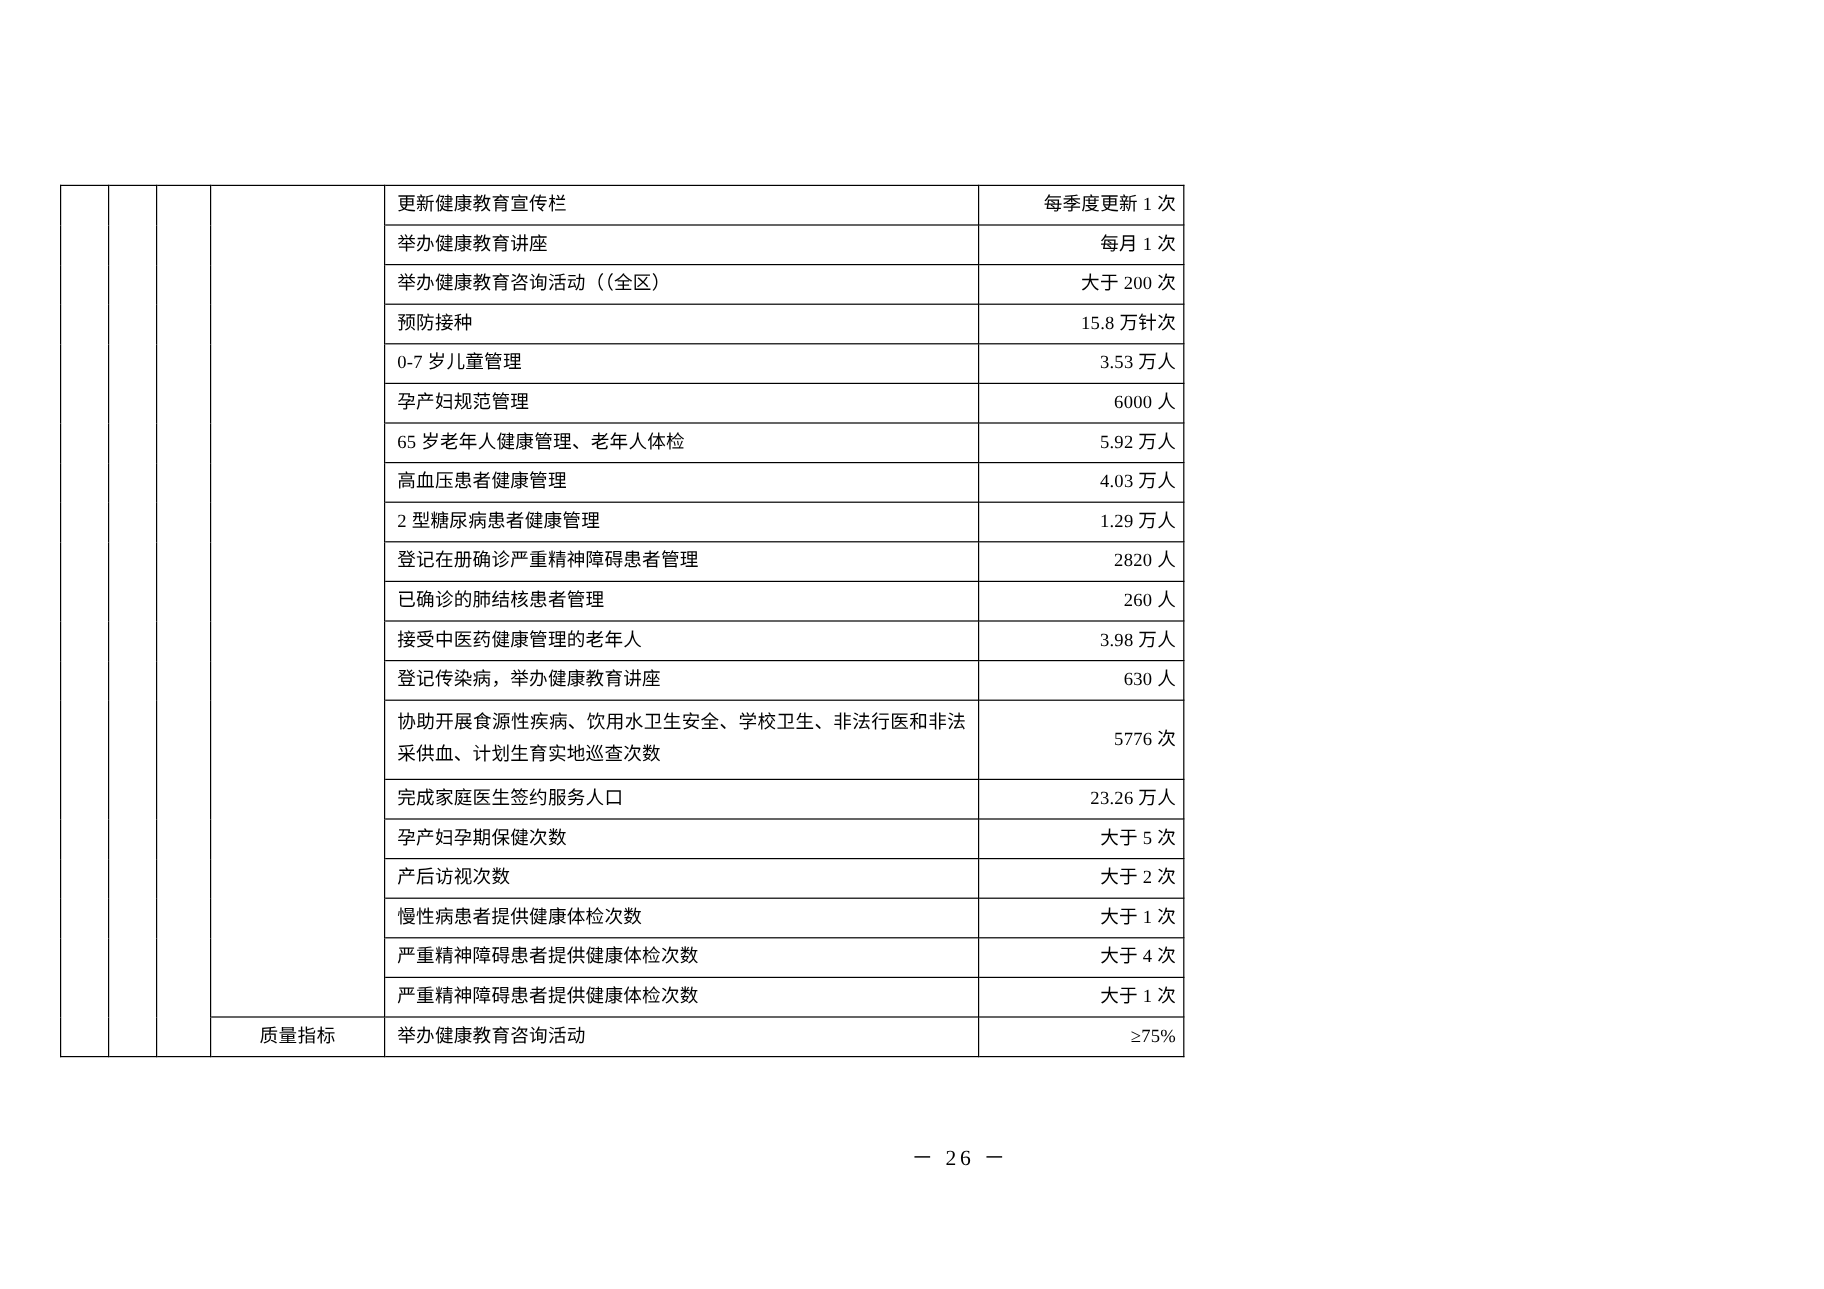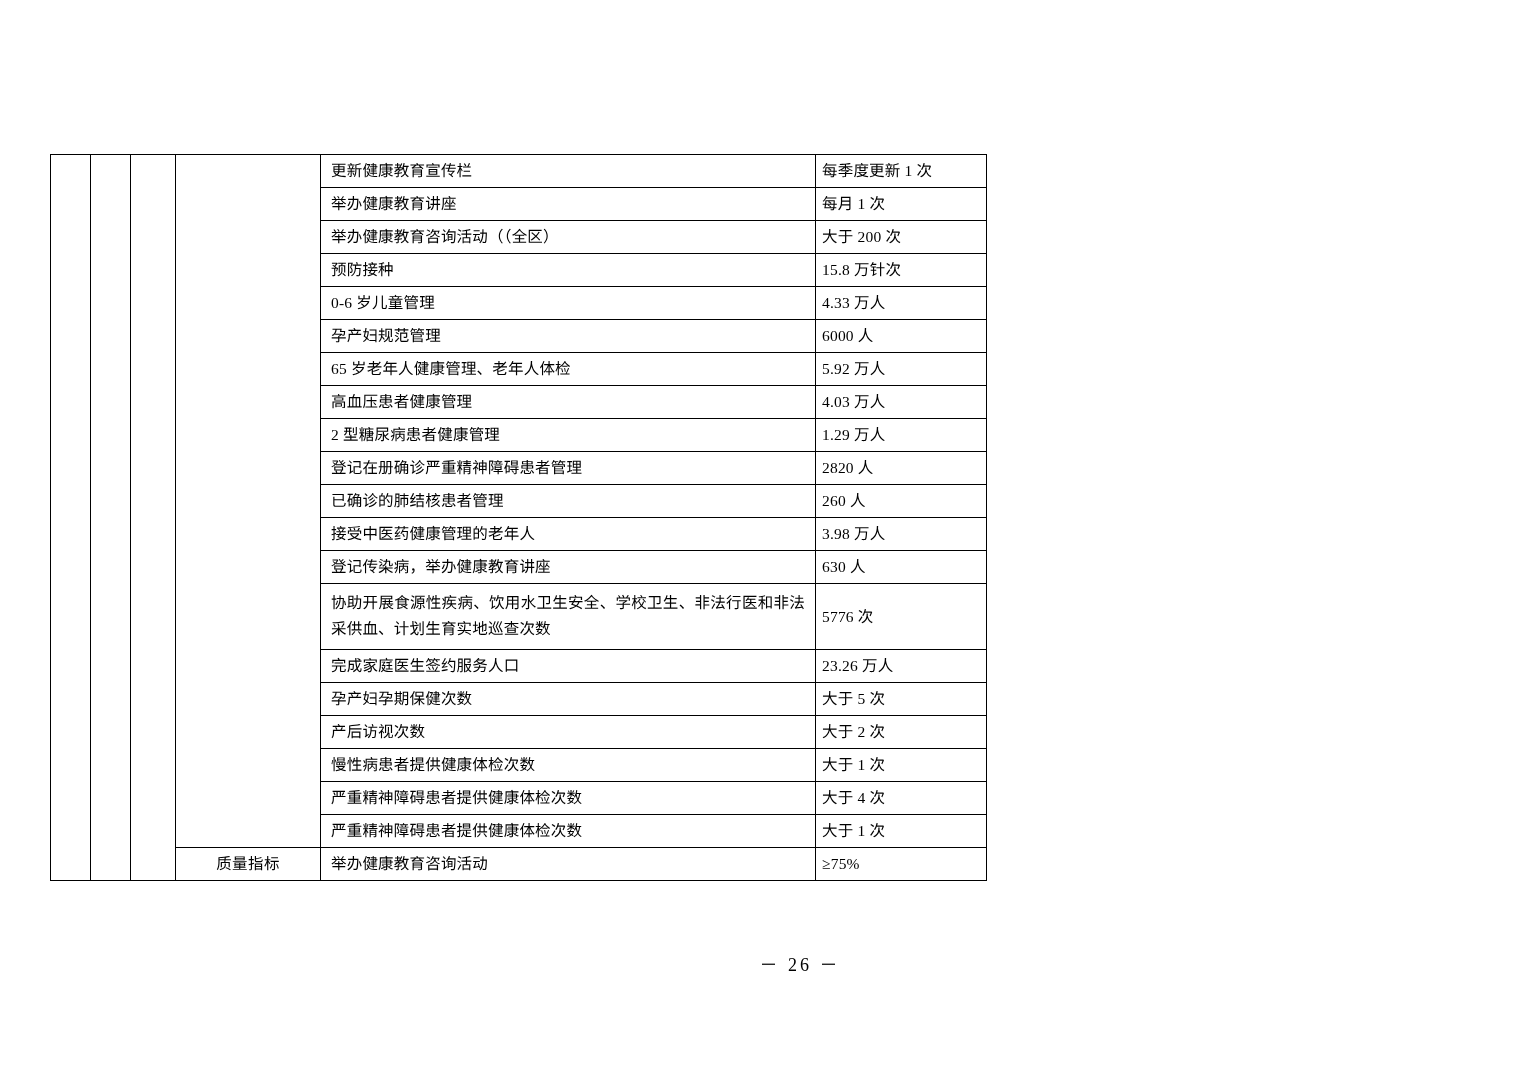--- a/index.html
+++ b/index.html
@@ -63,21 +63,21 @@
     text-align: left;
     letter-spacing: 0.2px;
   }
   td.item.multi {
     padding: 6px 10px 7px 10px;
     line-height: 1.68;
     text-align: justify;
     text-justify: inter-ideograph;
   }
   td.value {
-    text-align: left;
+    text-align: right;
     padding: 3px 6px;
     letter-spacing: 0.2px;
   }
   td.cat {
     text-align: center;
     padding: 4px 6px;
     letter-spacing: 0.4px;
     margin-top: 14px;
   }
 
@@ -142,22 +142,22 @@
           <td class="spine"></td>
           <td class="cat" style="border-top: 0px; border-bottom: 0px;"></td>
           <td class="item">预防接种</td>
           <td class="value">15.8 万针次</td>
         </tr>
         <tr class="row-h">
           <td class="spine"></td>
           <td class="spine"></td>
           <td class="spine"></td>
           <td class="cat" style="border-top: 0px; border-bottom: 0px;"></td>
-          <td class="item">0-6 岁儿童管理</td>
-          <td class="value">4.33 万人</td>
+          <td class="item">0-7 岁儿童管理</td>
+          <td class="value">3.53 万人</td>
         </tr>
         <tr class="row-h">
           <td class="spine"></td>
           <td class="spine"></td>
           <td class="spine"></td>
           <td class="cat" style="border-top: 0px; border-bottom: 0px;"></td>
           <td class="item">孕产妇规范管理</td>
           <td class="value">6000 人</td>
         </tr>
         <tr class="row-h">

